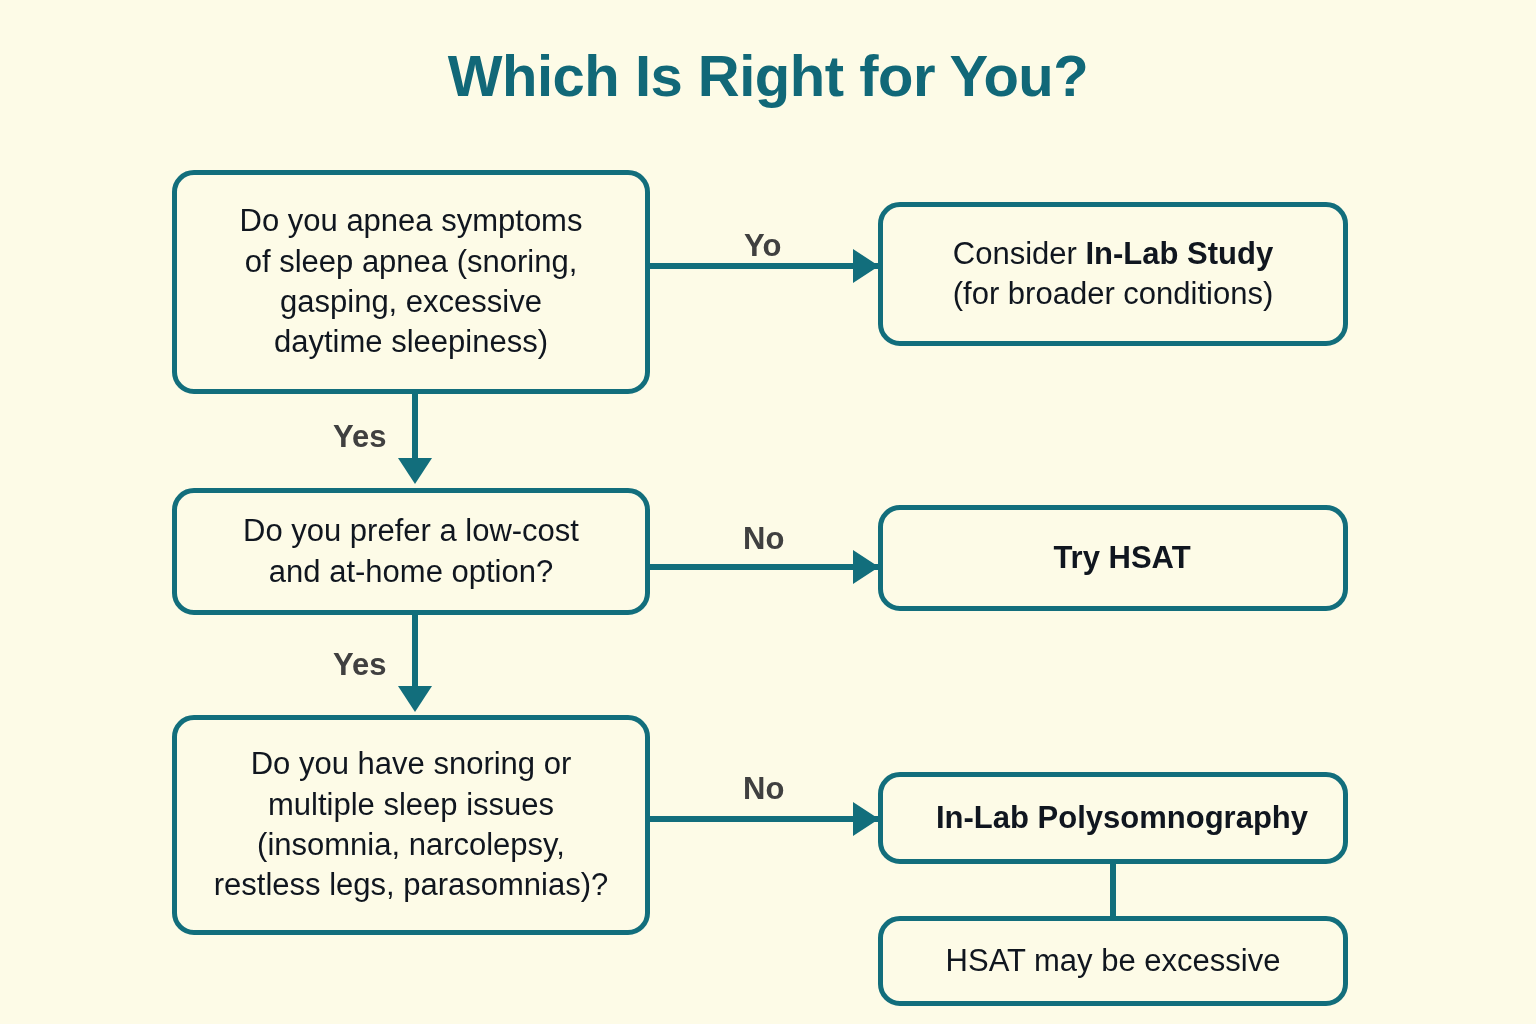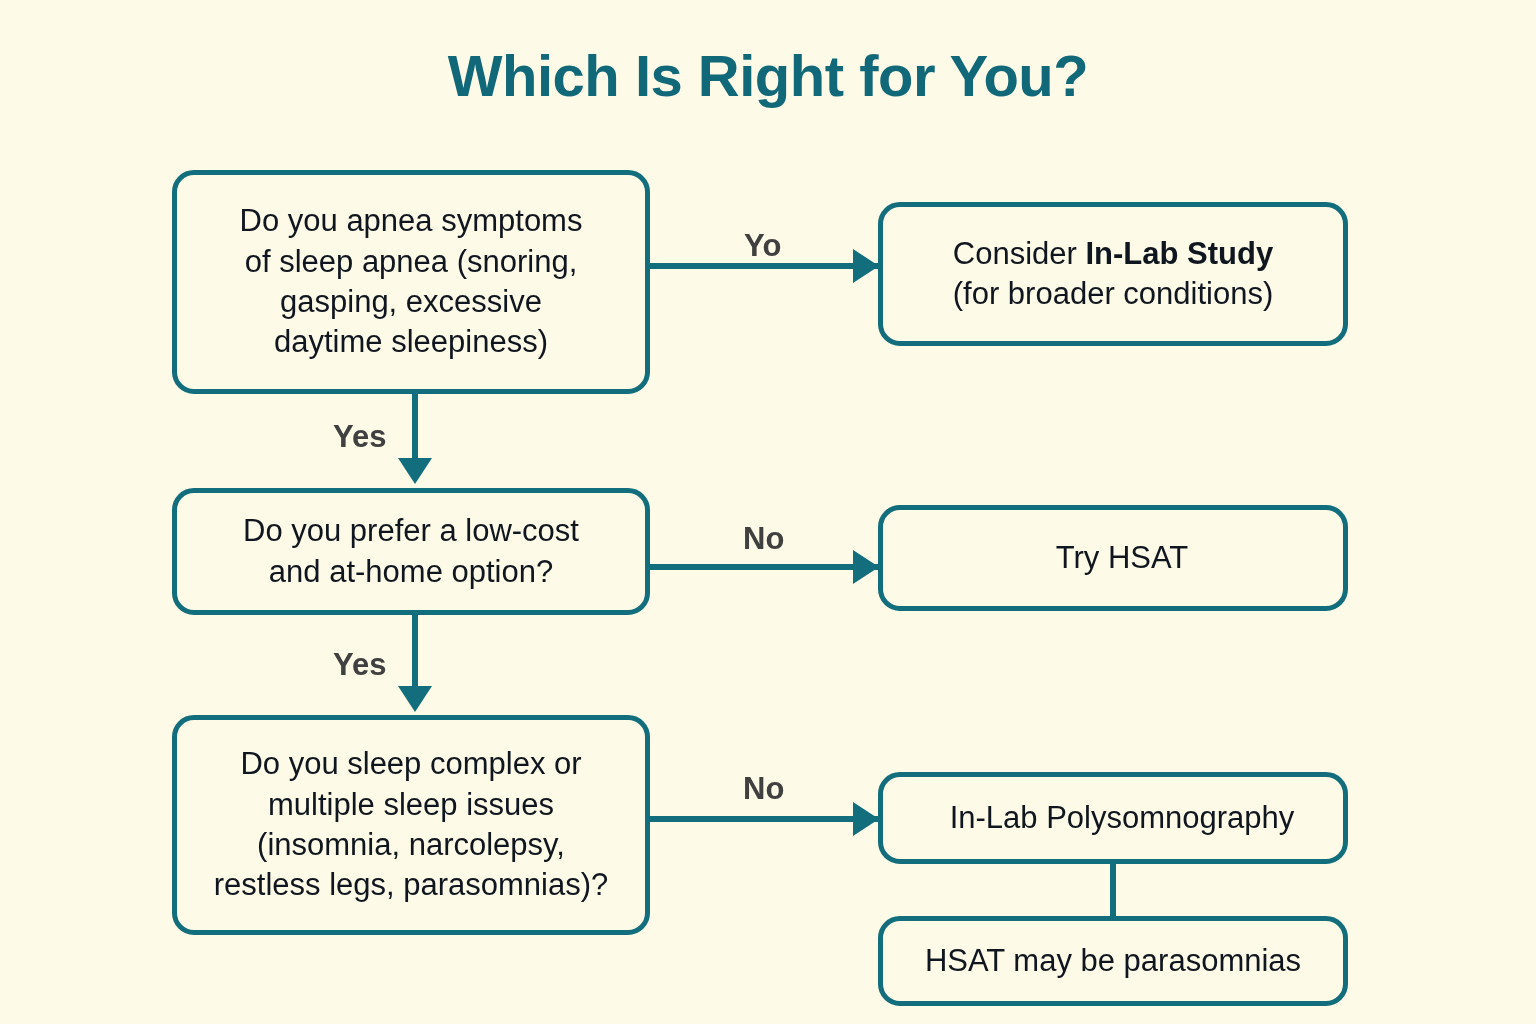--- a/index.html
+++ b/index.html
@@ -43,21 +43,21 @@
     align-items: center;
     justify-content: center;
     text-align: center;
     color: #10161f;
     font-size: 31px;
     line-height: 1.30;
     padding: 6px 14px;
   }
   .fbox .txt { display: block; width: 100%; }
   .fbox .b { font-weight: bold; }
-  .bold-box { font-weight: normal; padding-left: 32px; }
+  .bold-box { font-weight: bold; padding-left: 32px; }
 
   
   .hline {
     position: absolute;
     height: 6px;
     background: #126e7c;
   }
   .vline {
     position: absolute;
     width: 6px;
@@ -131,34 +131,34 @@
   <div class="fbox bold-box" style="left:878px; top:505px; width:470px; height:106px;">
     <span class="txt">Try HSAT</span>
   </div>
 
   <div class="vline" style="left:412px; top:615px; height:75px;"></div>
   <div class="arrow-down" style="left:398px; top:686px;"></div>
   <div class="elabel" style="left:333px; top:647px;">Yes</div>
 
   <div class="fbox" style="left:172px; top:715px; width:478px; height:220px;">
     <span class="txt">
-      <span>Do you sleep complex or</span><br>
+      <span>Do you have snoring or</span><br>
       <span>multiple sleep issues</span><br>
       <span>(insomnia, narcolepsy,</span><br>
       <span>restless legs, parasomnias)?</span>
     </span>
   </div>
 
   <div class="hline" style="left:650px; top:816px; width:228px;"></div>
   <div class="arrow-right" style="left:853px; top:802px;"></div>
   <div class="elabel" style="left:743px; top:771px;">No</div>
 
   <div class="fbox bold-box" style="left:878px; top:772px; width:470px; height:92px;">
     <span class="txt">In-Lab Polysomnography</span>
   </div>
 
   <div class="vline" style="left:1110px; top:862px; height:58px;"></div>
 
   <div class="fbox" style="left:878px; top:916px; width:470px; height:90px;">
-    <span class="txt">HSAT may be parasomnias</span>
+    <span class="txt">HSAT may be excessive</span>
   </div>
 
 </div>
 
 </body></html>

